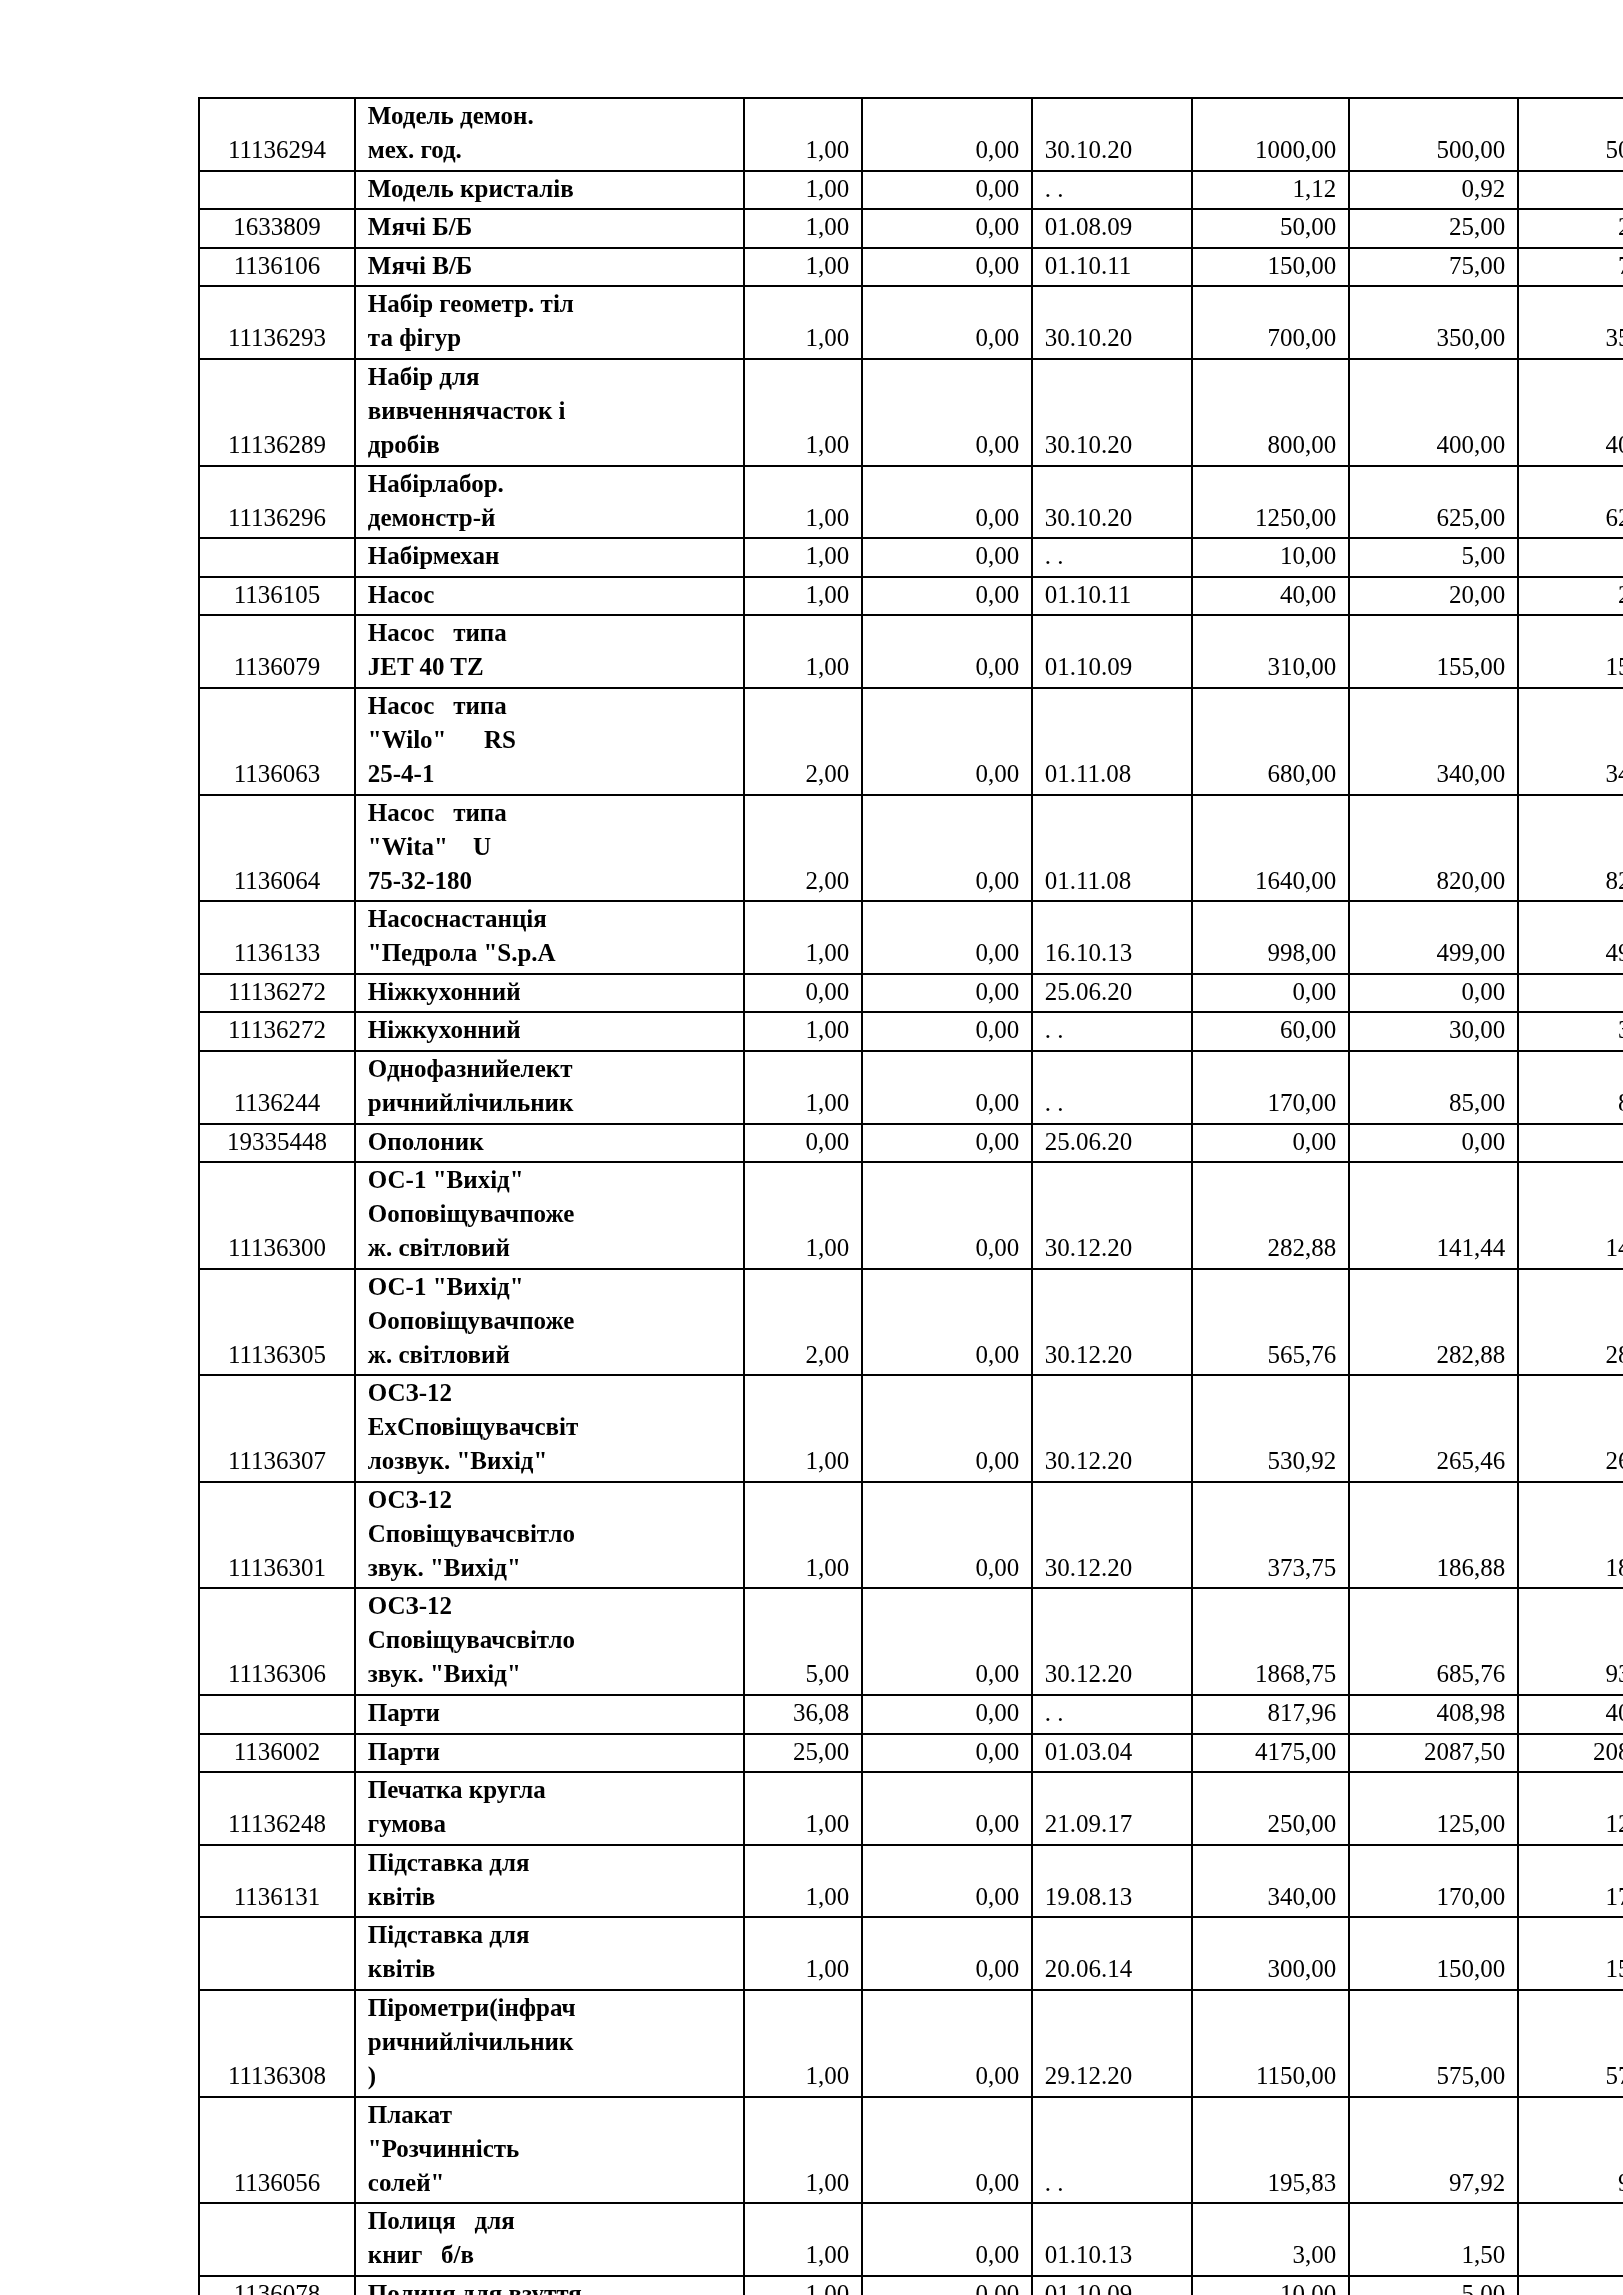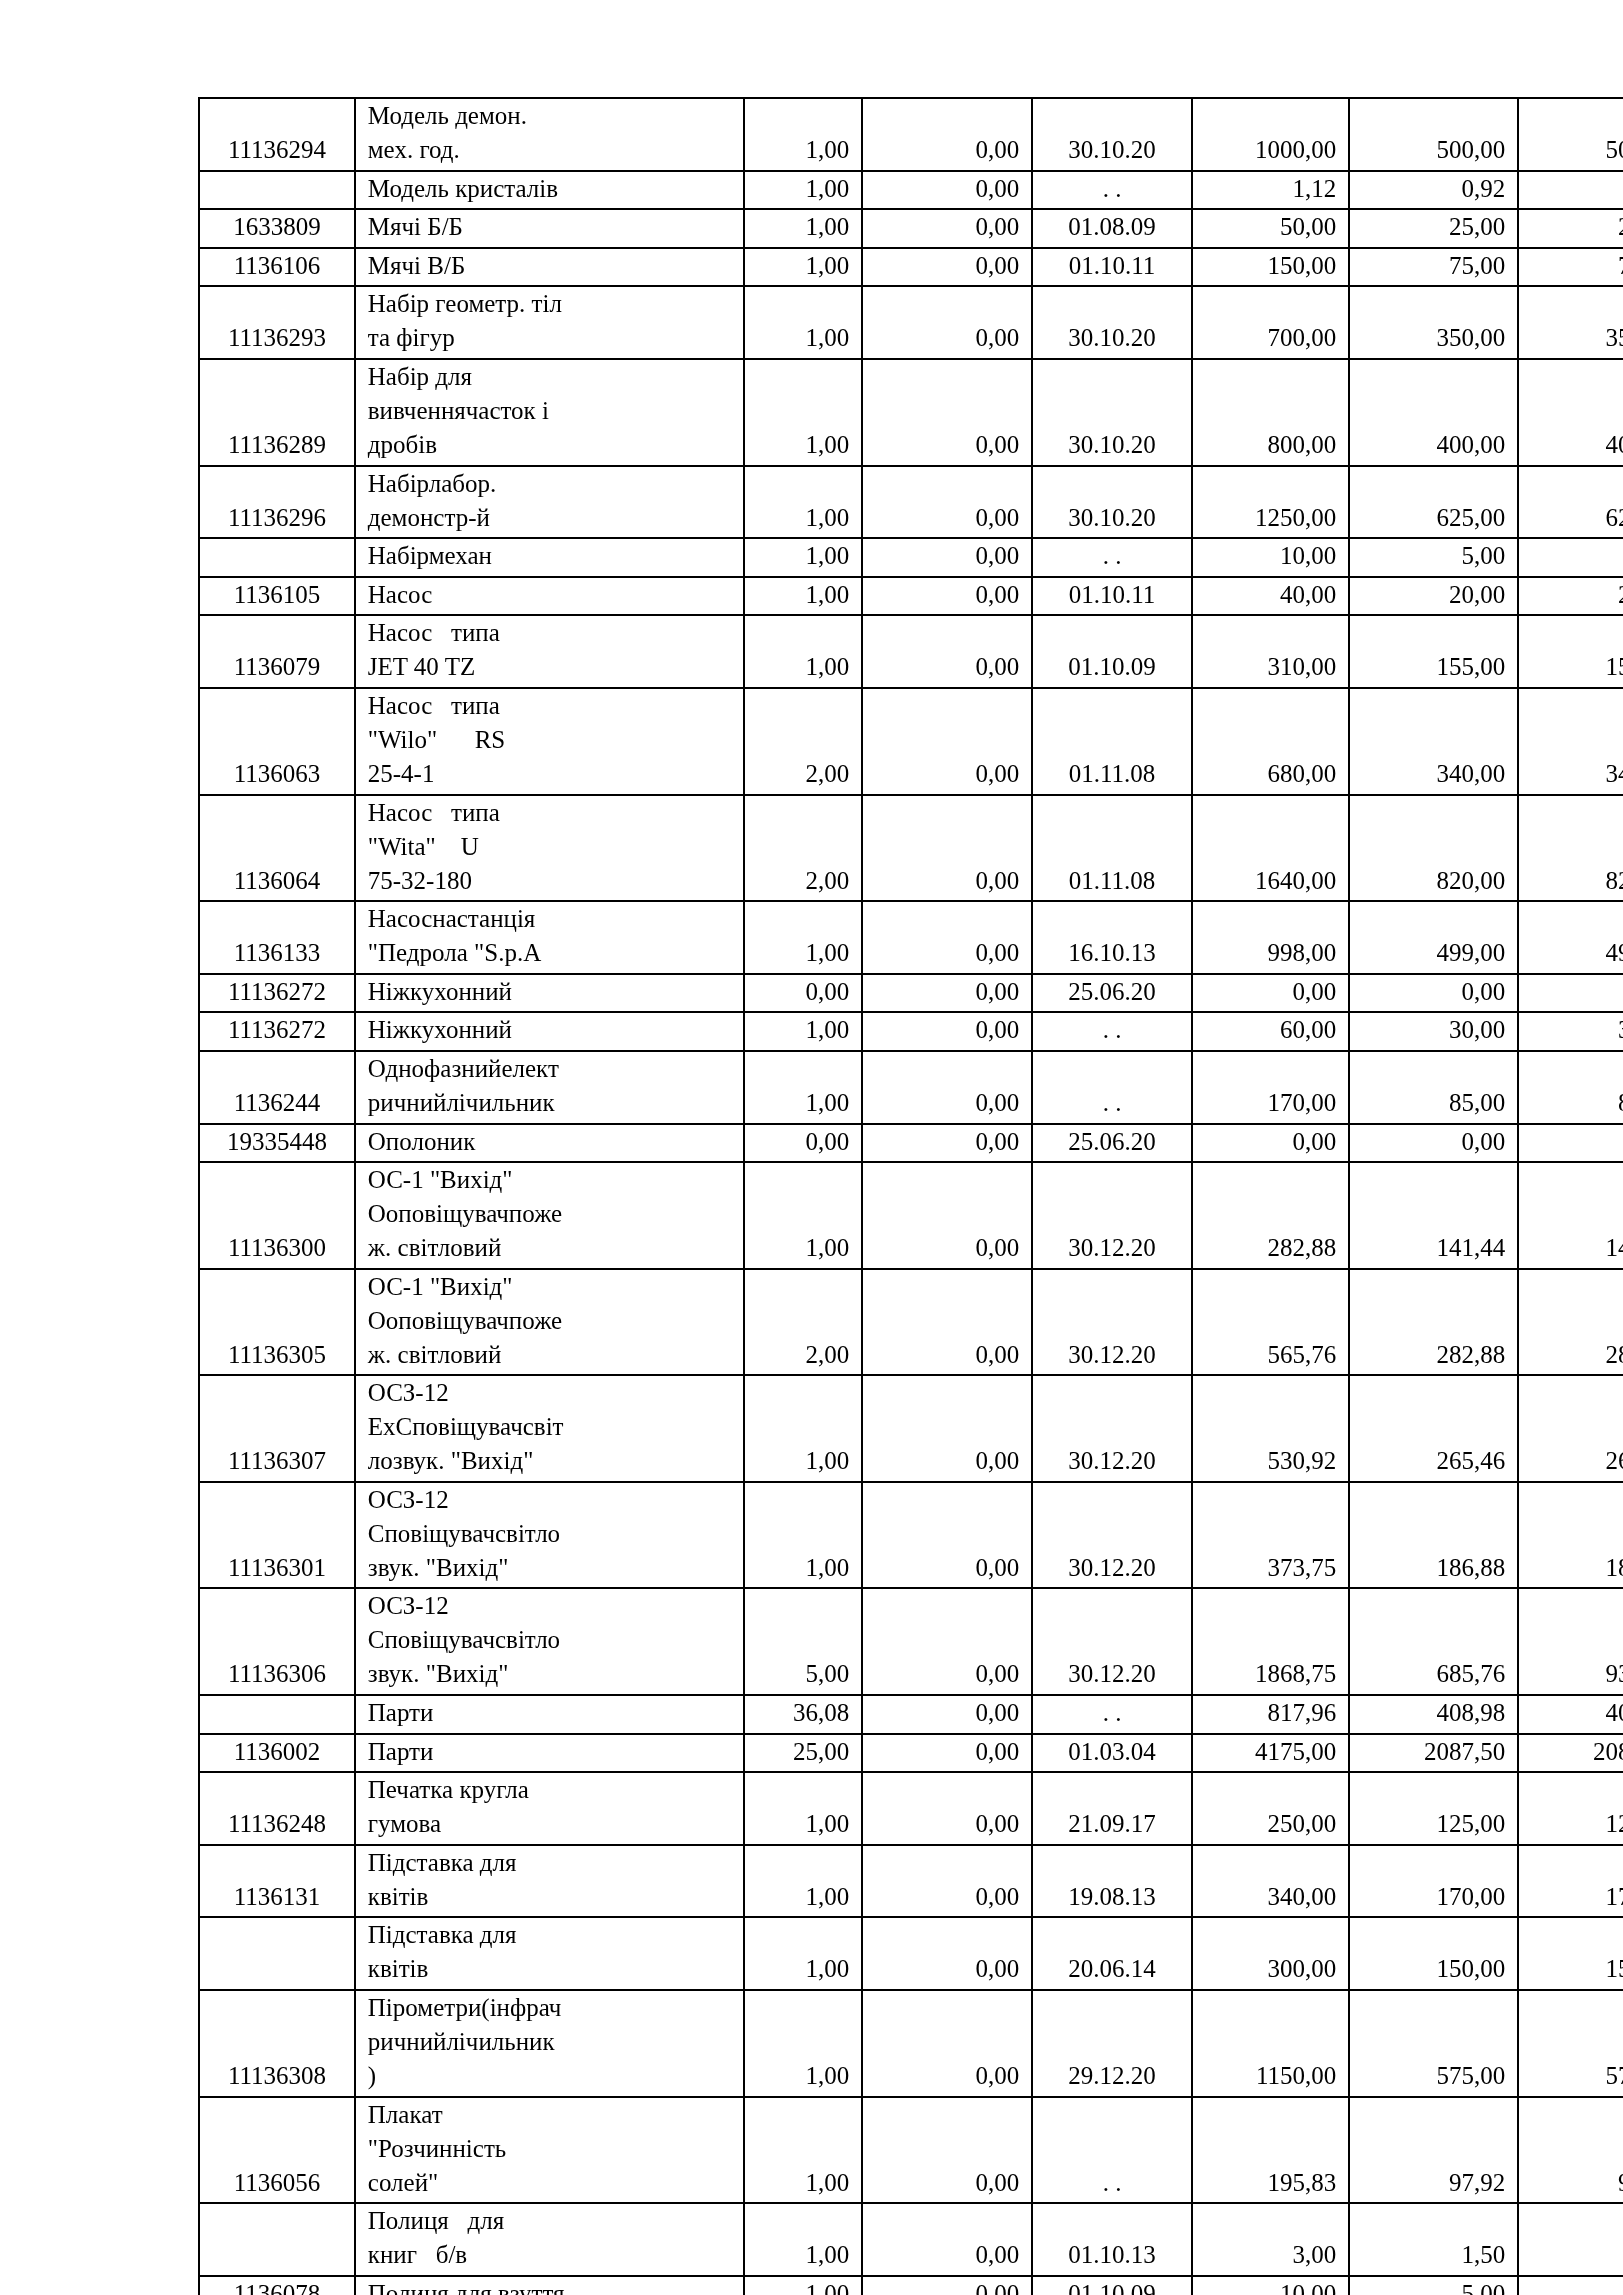--- a/index.html
+++ b/index.html
@@ -13,23 +13,23 @@
     }
     table.inv td {
       border: 2px solid #000;
       padding: 0 11.8px 2.6px 11.8px;
       vertical-align: bottom;
       line-height: 34px;
       white-space: pre-wrap;
       word-break: break-word;
     }
     td.c-code { text-align: center; }
-    td.c-name { text-align: left; }
+    td.c-name { text-align: left; font-weight: bold; }
     td.c-num { text-align: right; }
-    td.c-date { text-align: center; }
+    td.c-date { text-align: left; }
     col.w-code { width: 156px; }
     col.w-name { width: 389px; }
     col.w-qty { width: 118px; }
     col.w-zero { width: 170px; }
     col.w-date { width: 160px; }
     col.w-cost { width: 157px; }
     col.w-amort { width: 169px; }
     col.w-rest { width: 169px; }
   </style>
 </head>

